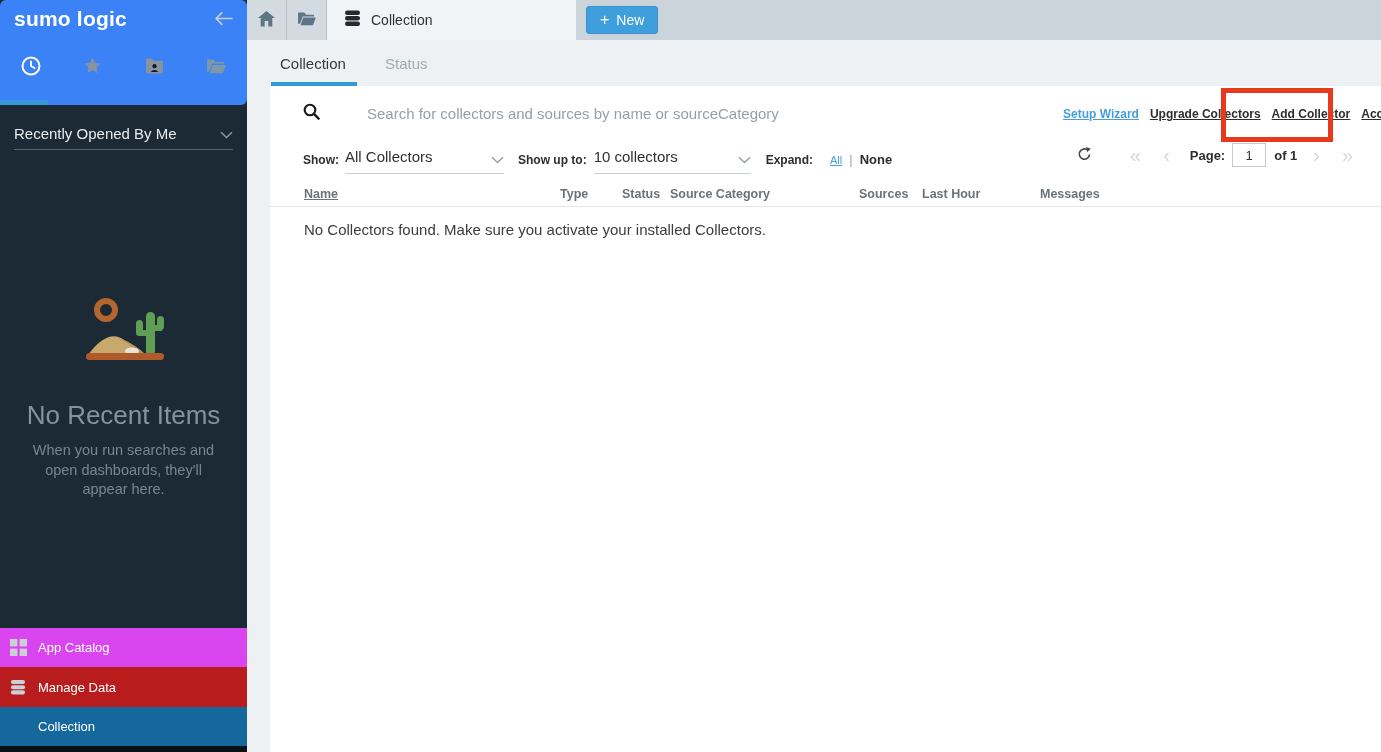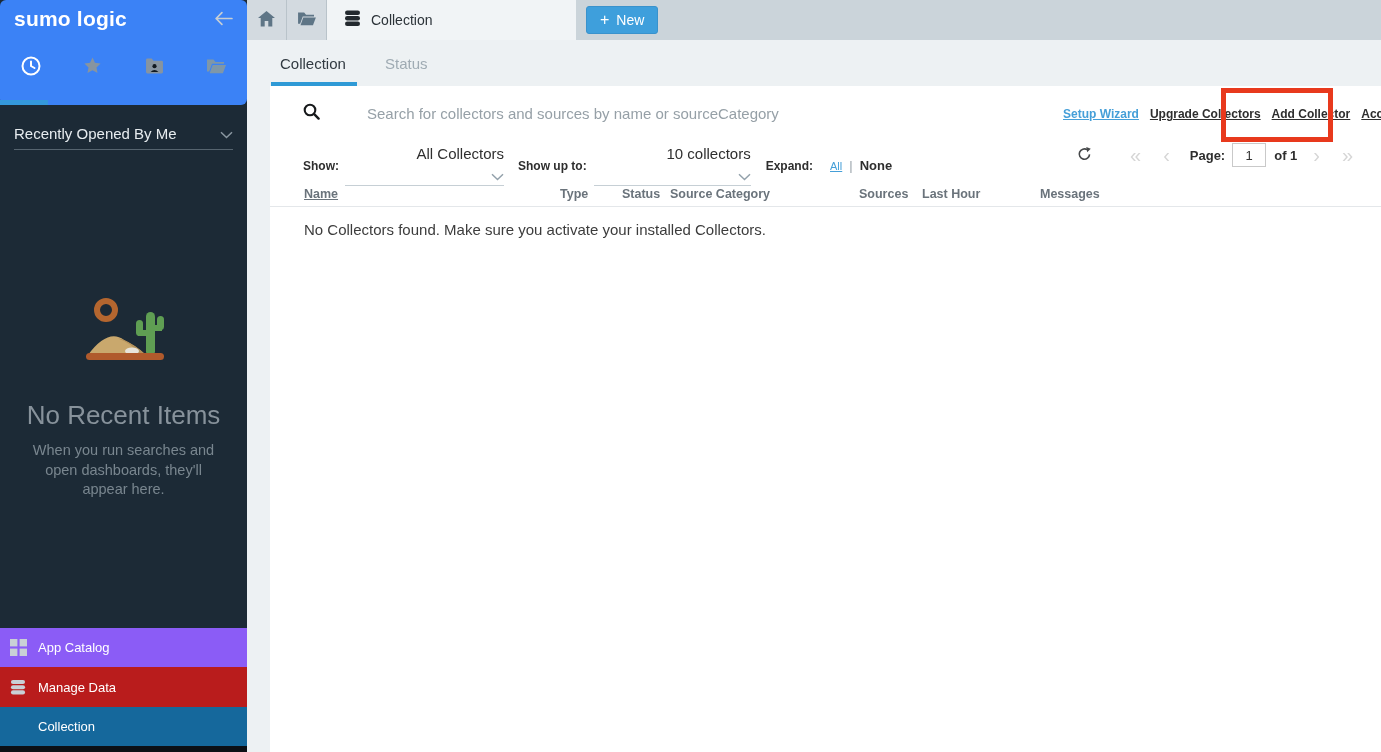--- a/index.html
+++ b/index.html
@@ -18,21 +18,21 @@
   .recents { margin:12px 14px 0; height:33px; display:flex; align-items:center; justify-content:space-between;
              border-bottom:1px solid #56646f; color:#e7ecef; font-size:15px; cursor:pointer; }
 
   .empty-state { position:absolute; top:288px; left:0; width:100%; text-align:center; }
   .empty-title { margin-top:30px; font-size:26px; color:#87929b; font-weight:400; }
   .empty-msg { margin:10px 22px 0; font-size:14.5px; color:#79868f; line-height:1.35; }
 
   .sb-menu { position:absolute; left:0; bottom:0; width:100%; }
   .menu-item { height:40px; display:flex; align-items:center; padding-left:10px; color:#fff; font-size:13px; cursor:pointer; }
   .menu-item .mi-icon { width:17px; display:flex; margin-right:11px; }
-  .mi-appcatalog { background:#8b5cf6; height:39px; }
+  .mi-appcatalog { background:#d946ef; height:39px; }
   .mi-managedata { background:#b91c1c; }
   .mi-collection { background:#15689c; padding-left:38px; height:39px; }
   .menu-strip { height:6px; background:#0b1016; }
 
   
   .main { position:absolute; left:247px; top:0; width:1134px; height:752px; background:#edf1f3; }
   .tabstrip { height:40px; background:#cbd4da; display:flex; position:relative; }
   .nav-btn { width:40px; height:40px; background:#d3dae0; border:none; border-right:1px solid #b9c3ca;
              display:flex; align-items:center; justify-content:center; cursor:pointer; }
   .active-tab { width:249px; height:40px; background:#f1f4f6; display:flex; align-items:center; gap:10px;
@@ -53,22 +53,22 @@
   .search-row { position:absolute; left:33px; top:17px; display:flex; align-items:center;gap:32px; }
   .search-input { border:none; outline:none; margin-left:15px; width:660px; font-size:15px; color:#333; font-family:inherit; }
   .search-input::placeholder { color:#96a0a7; }
 
   .links { position:absolute; left:793px; top:21px; display:flex; gap:11px; white-space:nowrap; }
   .link { font-size:12px; font-weight:bold; color:#2e2e2e; text-decoration:underline; cursor:pointer; }
   .link-primary { color:#459fd8; }
 
   .filters { position:absolute; left:33px; top:59px; display:flex; align-items:center; }
   .flabel { font-size:12px; font-weight:bold; color:#2e2e2e; }
-  .select { display:flex; align-items:flex-end; justify-content:space-between; border-bottom:1px solid #c6cfd5;
-            cursor:pointer;flex-direction:column; }
+  .select { display:flex; align-items:center; justify-content:space-between; border-bottom:1px solid #c6cfd5;
+            padding-bottom:5px; cursor:pointer; }
   .select .val { font-size:15px; color:#2f2f2f; }
   .select .chev { margin-top:5px; }
   .show-select { width:159px; margin-left:6px; }
   .limit-label { margin-left:14px; }
   .limit-select { width:157px; margin-left:7px; }
   .expand-label { margin-left:15px; }
   .expand-all { margin-left:17px; font-size:11px; color:#459fd8; text-decoration:underline; cursor:pointer; }
   .expand-div { margin-left:7px; font-size:13px; color:#9aa4ab; }
   .expand-none { margin-left:7px; font-size:13px; font-weight:bold; color:#2e2e2e; cursor:pointer; }
 

